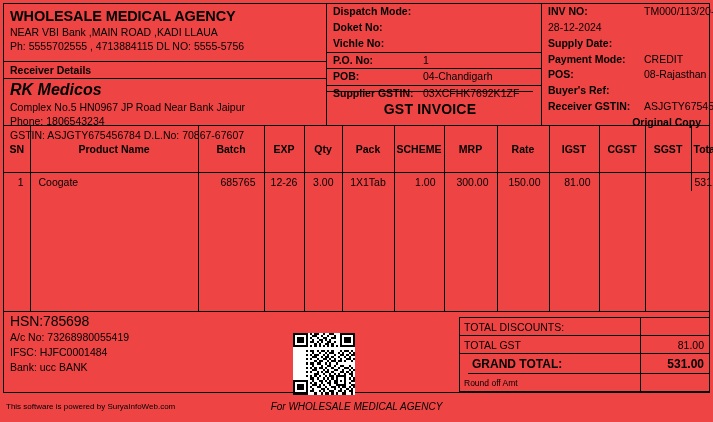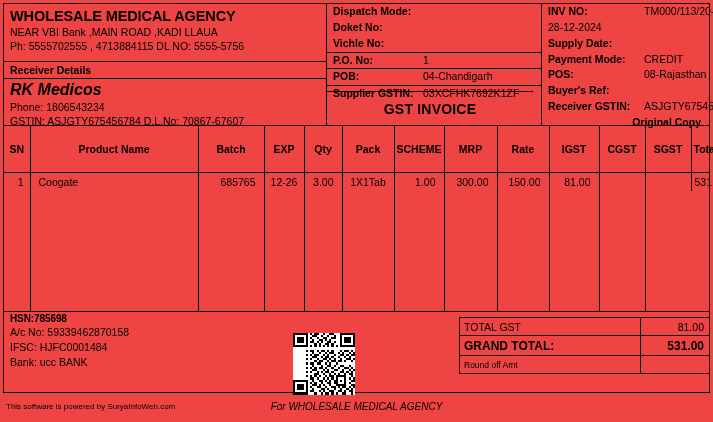--- a/index.html
+++ b/index.html
@@ -147,24 +147,23 @@
   }
   
   .bottom{
     position:absolute;
     left:0; right:0;
     top:307px;
     bottom:0;
     border-top:1px solid #000;
   }
   .hsn{
-    font-size:10px;
+    font-size:14px;
     padding:1px 0 0 6px;
     letter-spacing:-0.1px;
-    font-weight:bold;
   }
   .bankline{
     font-size:10.5px;
     padding:2px 0 1px 6px;
     white-space:nowrap;
   }
   .qr{
     position:absolute;
     left:289px; top:18px;
     width:62px; height:67px;
@@ -176,21 +175,21 @@
     right:0;
     border-top:1px solid #000;
     border-left:1px solid #000;
   }
   .totals .trow{
     display:flex;
     border-bottom:1px solid #000;
     height:17px;
     align-items:center;
   }
-  .totals .trow.tall{ height:19px; }
+  .totals .trow.tall{ height:19px;margin-left:8px; }
   .totals .lbl{
     flex:1 1 auto;
     font-size:10.5px;
     padding-left:4px;
     border-right:1px solid #000;
     height:100%;
     display:flex; align-items:center;
     box-sizing:border-box;
   }
   .totals .amt{
@@ -231,20 +230,21 @@
   <div class="page">
 
     <div class="hdr">
 
       <div class="hdr-left">
         <div class="firm-name">WHOLESALE MEDICAL AGENCY</div>
         <div class="firm-line">NEAR VBI Bank ,MAIN ROAD ,KADI  LLAUA</div>
         <div class="firm-line">Ph: 5555702555 , 4713884115  DL NO: 5555-5756</div>
         <div class="recv-title">Receiver Details</div>
         <div class="recv-name">RK Medicos</div>
+        <div class="recv-line">Complex No.5 HN0967 JP Road Near Bank Jaipur</div>
         <div class="recv-line">Phone: 1806543234</div>
         <div class="recv-line">GSTIN: ASJGTY675456784 D.L.No: 70867-67607</div>
       </div>
 
       <div class="hdr-mid">
         <div class="kv">
           <span class="k">Dispatch Mode:</span>
           <span class="v"></span>
         </div>
         <div class="kv">
@@ -365,21 +365,21 @@
         <i style="left:440px"></i>
         <i style="left:493px"></i>
         <i style="left:545px"></i>
         <i style="left:595px"></i>
         <i style="left:641px"></i>
       </div>
     </div>
 
     <div class="bottom">
       <div class="hsn">HSN:785698</div>
-      <div class="bankline">A/c No: 59339462870158</div>
+      <div class="bankline">A/c No: 73268980055419</div>
       <div class="bankline">IFSC: HJFC0001484</div>
       <div class="bankline">Bank: ucc BANK</div>
 
       <div class="qr">
         <svg viewBox="0 0 29 29" shape-rendering="crispEdges" aria-hidden="true">
           <rect width="29" height="29" fill="#fff"></rect>
           <g fill="#000">
 
             <rect x="0" y="0" width="7" height="1"></rect>
               <rect x="0" y="6" width="7" height="1"></rect>
@@ -590,20 +590,24 @@
               <rect x="18" y="28" width="1" height="1"></rect>
             <rect x="20" y="28" width="1" height="1"></rect>
               <rect x="23" y="28" width="2" height="1"></rect>
             <rect x="27" y="28" width="1" height="1"></rect>
           </g>
         </svg>
       </div>
 
       <div class="totals">
         <div class="trow">
+          <div class="lbl">TOTAL DISCOUNTS:</div>
+          <div class="amt"></div>
+        </div>
+        <div class="trow">
           <div class="lbl">TOTAL GST</div>
           <div class="amt">81.00</div>
         </div>
         <div class="trow tall grand">
           <div class="lbl">GRAND TOTAL:</div>
           <div class="amt">531.00</div>
         </div>
         <div class="trow small">
           <div class="lbl">Round off Amt</div>
           <div class="amt"></div>

